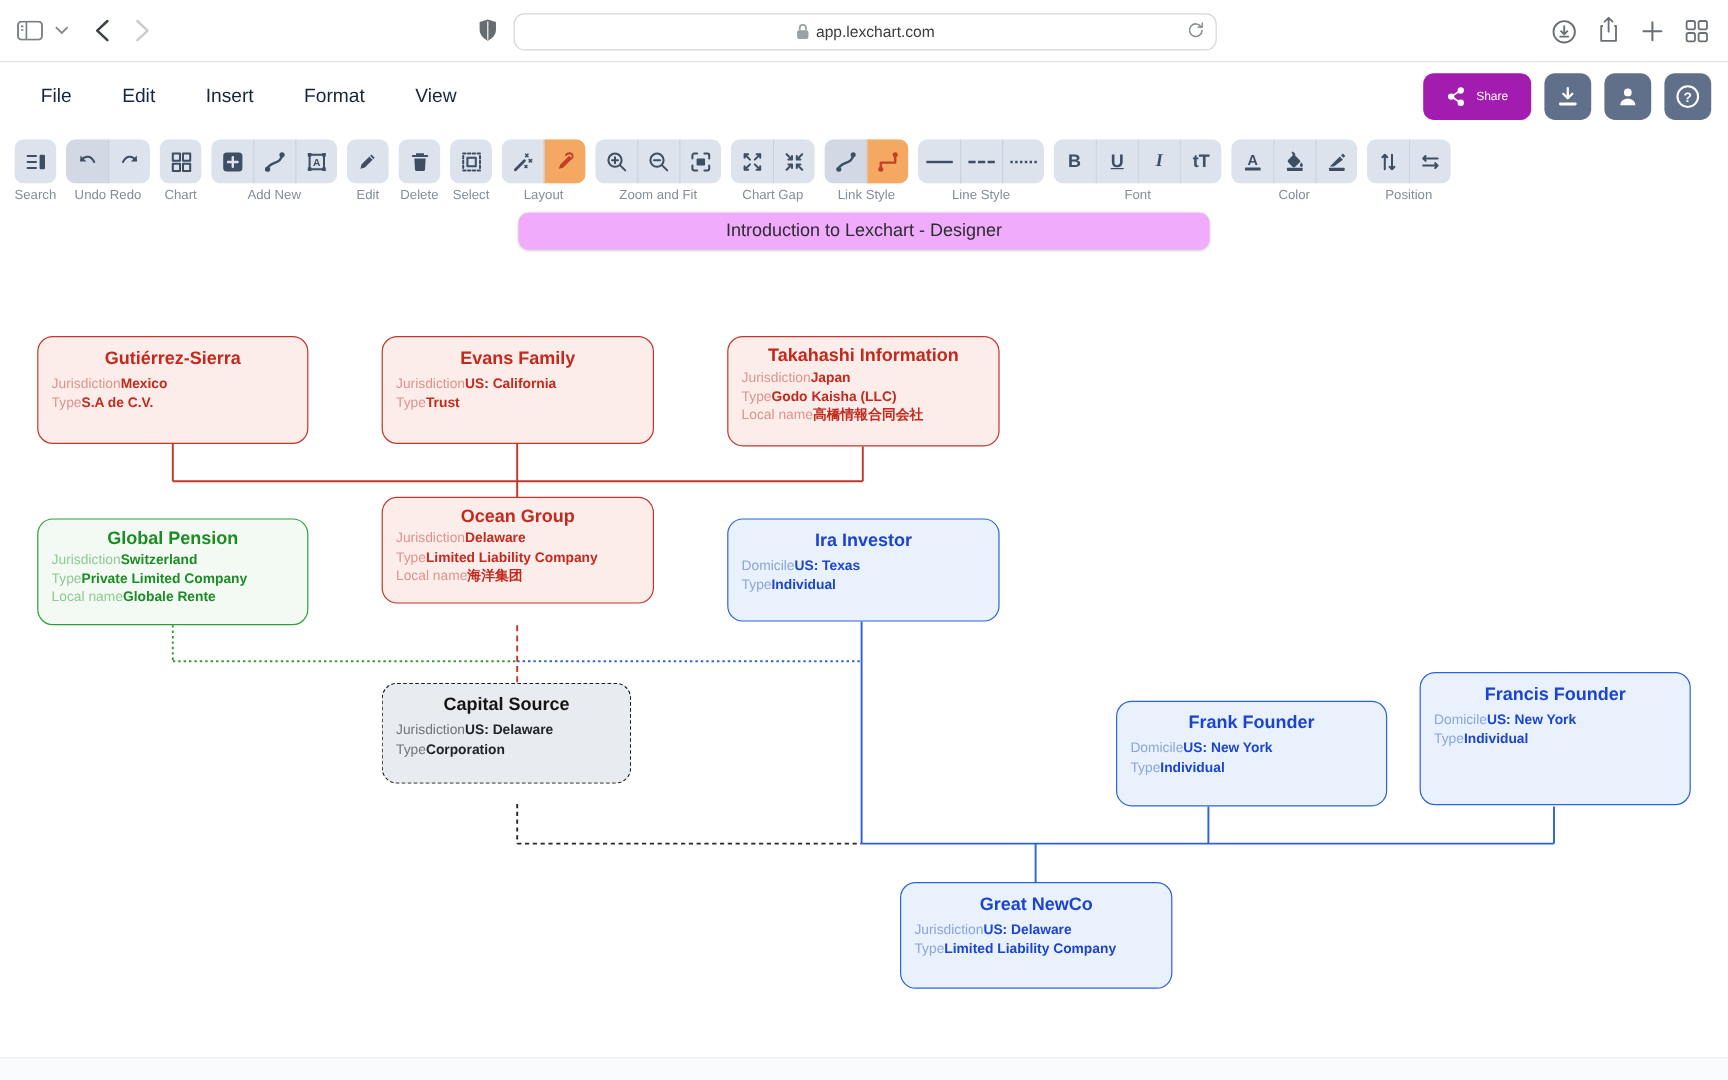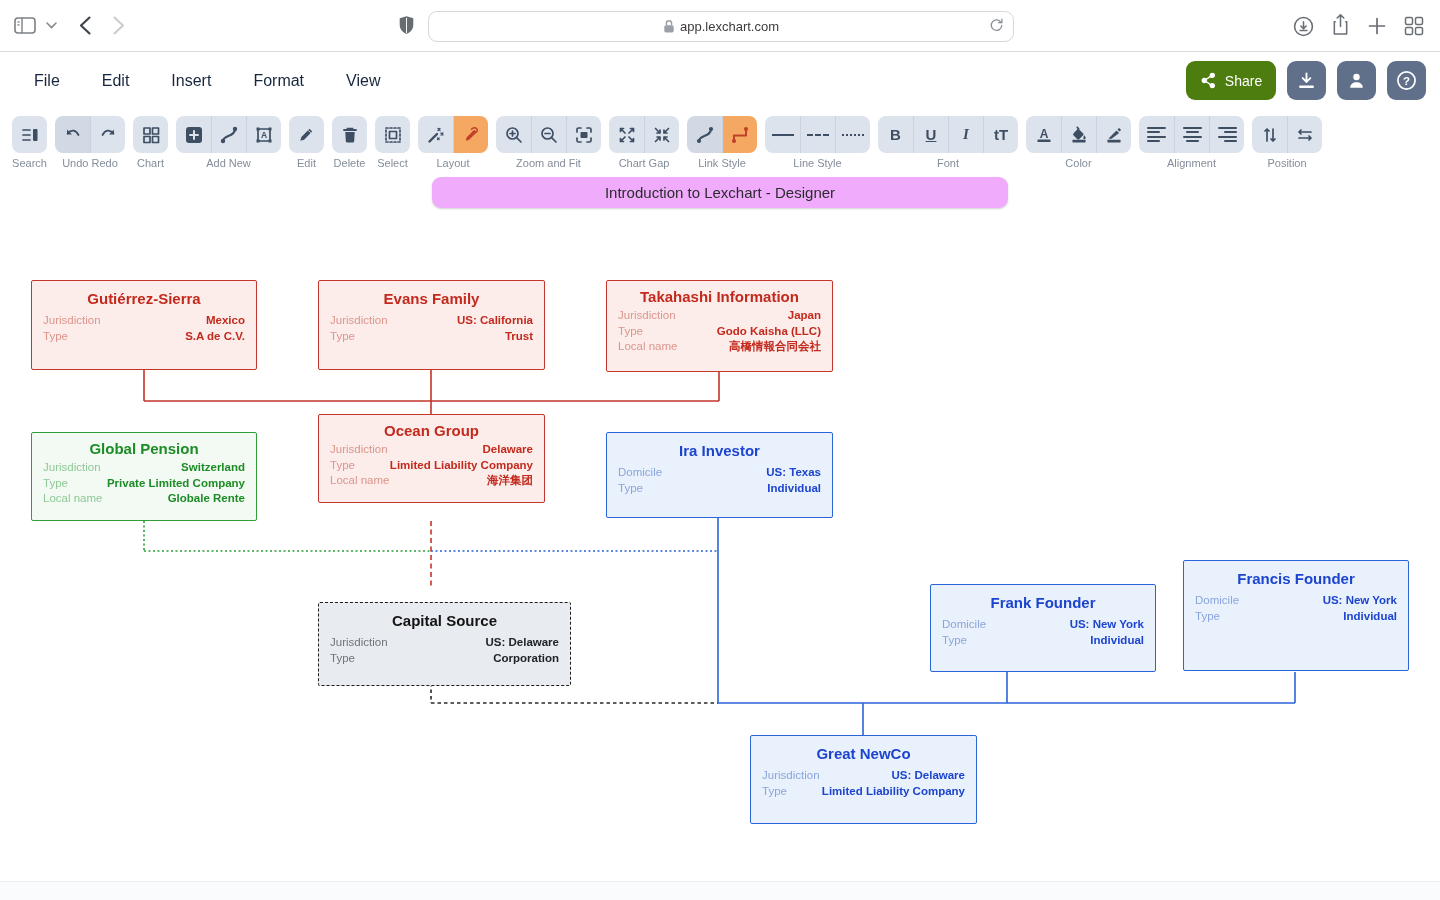--- a/index.html
+++ b/index.html
@@ -19,21 +19,21 @@
   
   .app-header{position:absolute;top:52px;left:0;width:1440px;height:58px;background:#fff;display:flex;align-items:center;}
   .logo-wrap{display:flex;align-items:center;margin-left:14px;}
   .logo-mark{width:45px;height:45px;border-radius:9px;background:#e98a33;display:flex;align-items:center;justify-content:center;}
   .logo-text{font-size:37px;font-weight:bold;letter-spacing:-1px;margin-left:6px;line-height:1;}
   .logo-lex{color:#f09a4d}.logo-chart{color:#ee7c1e}
   .menu-bar{display:flex;gap:42px;margin-left:34px;font-size:16px;color:#17263f;}
   .menu-item{cursor:default}
   .header-right{position:absolute;right:14px;top:9px;display:flex;gap:11px;align-items:center;}
   .hbtn{height:39px;border-radius:9px;background:#60708a;display:flex;align-items:center;justify-content:center;width:39px;}
-  .hbtn.share{width:90px;background:#4d7c0f;color:#fff;font-size:14px;gap:8px;}
+  .hbtn.share{width:90px;background:#a21caf;color:#fff;font-size:10px;gap:8px;}
 
   
   .toolbar{position:absolute;top:110px;left:0;width:1440px;height:66px;background:#fff;display:flex;align-items:flex-start;padding-left:12px;box-sizing:border-box;}
   .tgroup{display:flex;flex-direction:column;align-items:center;margin-right:8px;margin-top:6px;}
   .segs{display:flex;border-radius:8px;overflow:hidden;}
   .seg{width:35px;height:37px;background:#dde3ed;display:flex;align-items:center;justify-content:center;box-sizing:border-box;}
   .seg+.seg{border-left:1px solid #cbd2df;}
   .seg.darker{background:#d2d9e5}
   .seg.active{background:#f4a862}
   .tlabel{font-size:11px;color:#848d9a;margin-top:4px;white-space:nowrap;}
@@ -47,23 +47,23 @@
   .alignbars i{display:block;height:2px;background:#3e4e63;border-radius:1px;}
   .al-l i:nth-child(even){width:13px}.al-l i:nth-child(odd){width:19px}
   .al-c{align-items:center}.al-c i:nth-child(even){width:13px}.al-c i:nth-child(odd){width:19px}
   .al-r{align-items:flex-end}.al-r i:nth-child(even){width:13px}.al-r i:nth-child(odd){width:19px}
 
   
   .title-pill{position:absolute;left:432px;top:177px;width:576px;height:31px;background:#f0abfc;border-radius:9px;
     display:flex;align-items:center;justify-content:center;font-size:15px;color:#2c2c2e;box-shadow:0 1px 2px rgba(0,0,0,.18);}
 
   
-  .node{position:absolute;border-radius:2px;box-sizing:border-box;padding:7px 11px 0 11px;background:#fff;}
+  .node{position:absolute;border-radius:13px;box-sizing:border-box;padding:7px 11px 0 11px;background:#fff;}
   .node-title{text-align:center;font-weight:bold;font-size:15px;margin:2px 0 6px;}
-  .nrow{display:flex;justify-content:space-between;font-size:11.5px;line-height:15.5px;}
+  .nrow{display:flex;font-size:11.5px;line-height:15.5px;}
   .nv{font-weight:bold}
   .node.red{border:1.6px solid #c2362b;background:#fcedeb;}
   .node.red .node-title,.node.red .nv{color:#c32a1d}
   .node.red .nl{color:#dc958c}
   .node.green{border:1.6px solid #2f9e38;background:#f3faf3;}
   .node.green .node-title,.node.green .nv{color:#1d8c26}
   .node.green .nl{color:#8fc995}
   .node.blue{border:1.6px solid #2b64d9;background:#e9f1fc;}
   .node.blue .node-title,.node.blue .nv{color:#1c44cd}
   .node.blue .nl{color:#8aa5dd}
@@ -456,49 +456,20 @@
         <svg width="20" height="20" viewBox="0 0 20 20">
             <path d="M5 13l7.5-7.5 2.6 2.6L7.6 13.7 4.3 13.7z" fill="#3e4e63"></path>
             <path d="M13.5 4.5l1.6-1.6 2 2-1.6 1.6z" fill="#3e4e63"></path>
             <rect x="3.5" y="14.8" width="13" height="2.6" rx="0.5" fill="#3e4e63"></rect>
           </svg>
       </div>
     </div>
     <div class="tlabel">Color</div>
   </div>
 
-  <div class="tgroup">
-    <div class="segs">
-      <div class="seg">
-          <span class="alignbars al-l">
-            <i></i>
-            <i></i>
-            <i></i>
-            <i></i>
-          </span>
-        </div>
-      <div class="seg">
-          <span class="alignbars al-c">
-            <i></i>
-            <i></i>
-            <i></i>
-            <i></i>
-          </span>
-        </div>
-      <div class="seg">
-          <span class="alignbars al-r">
-            <i></i>
-            <i></i>
-            <i></i>
-            <i></i>
-          </span>
-        </div>
-    </div>
-    <div class="tlabel">Alignment</div>
-  </div>
 
   <div class="tgroup">
     <div class="segs">
       <div class="seg">
         <svg class="ticon" width="20" height="20" viewBox="0 0 20 20" stroke-width="1.4">
             <path d="M7 16V4M5 6l2-2 2 2M13 4v12M11 14l2 2 2-2"></path>
           </svg>
       </div>
       <div class="seg">
         <svg class="ticon" width="20" height="20" viewBox="0 0 20 20" stroke-width="1.4">
@@ -601,21 +572,21 @@
   <div class="nrow">
       <span class="nl">Domicile</span>
       <span class="nv">US: Texas</span>
     </div>
   <div class="nrow">
       <span class="nl">Type</span>
       <span class="nv">Individual</span>
     </div>
 </div>
 
-<div class="node neutral" style="left:318px;top:602px;width:253px;height:84px">
+<div class="node neutral" style="left:318px;top:569px;width:208px;height:84px">
   <div class="node-title">Capital Source</div>
   <div class="nrow">
       <span class="nl">Jurisdiction</span>
       <span class="nv">US: Delaware</span>
     </div>
   <div class="nrow">
       <span class="nl">Type</span>
       <span class="nv">Corporation</span>
     </div>
 </div>

